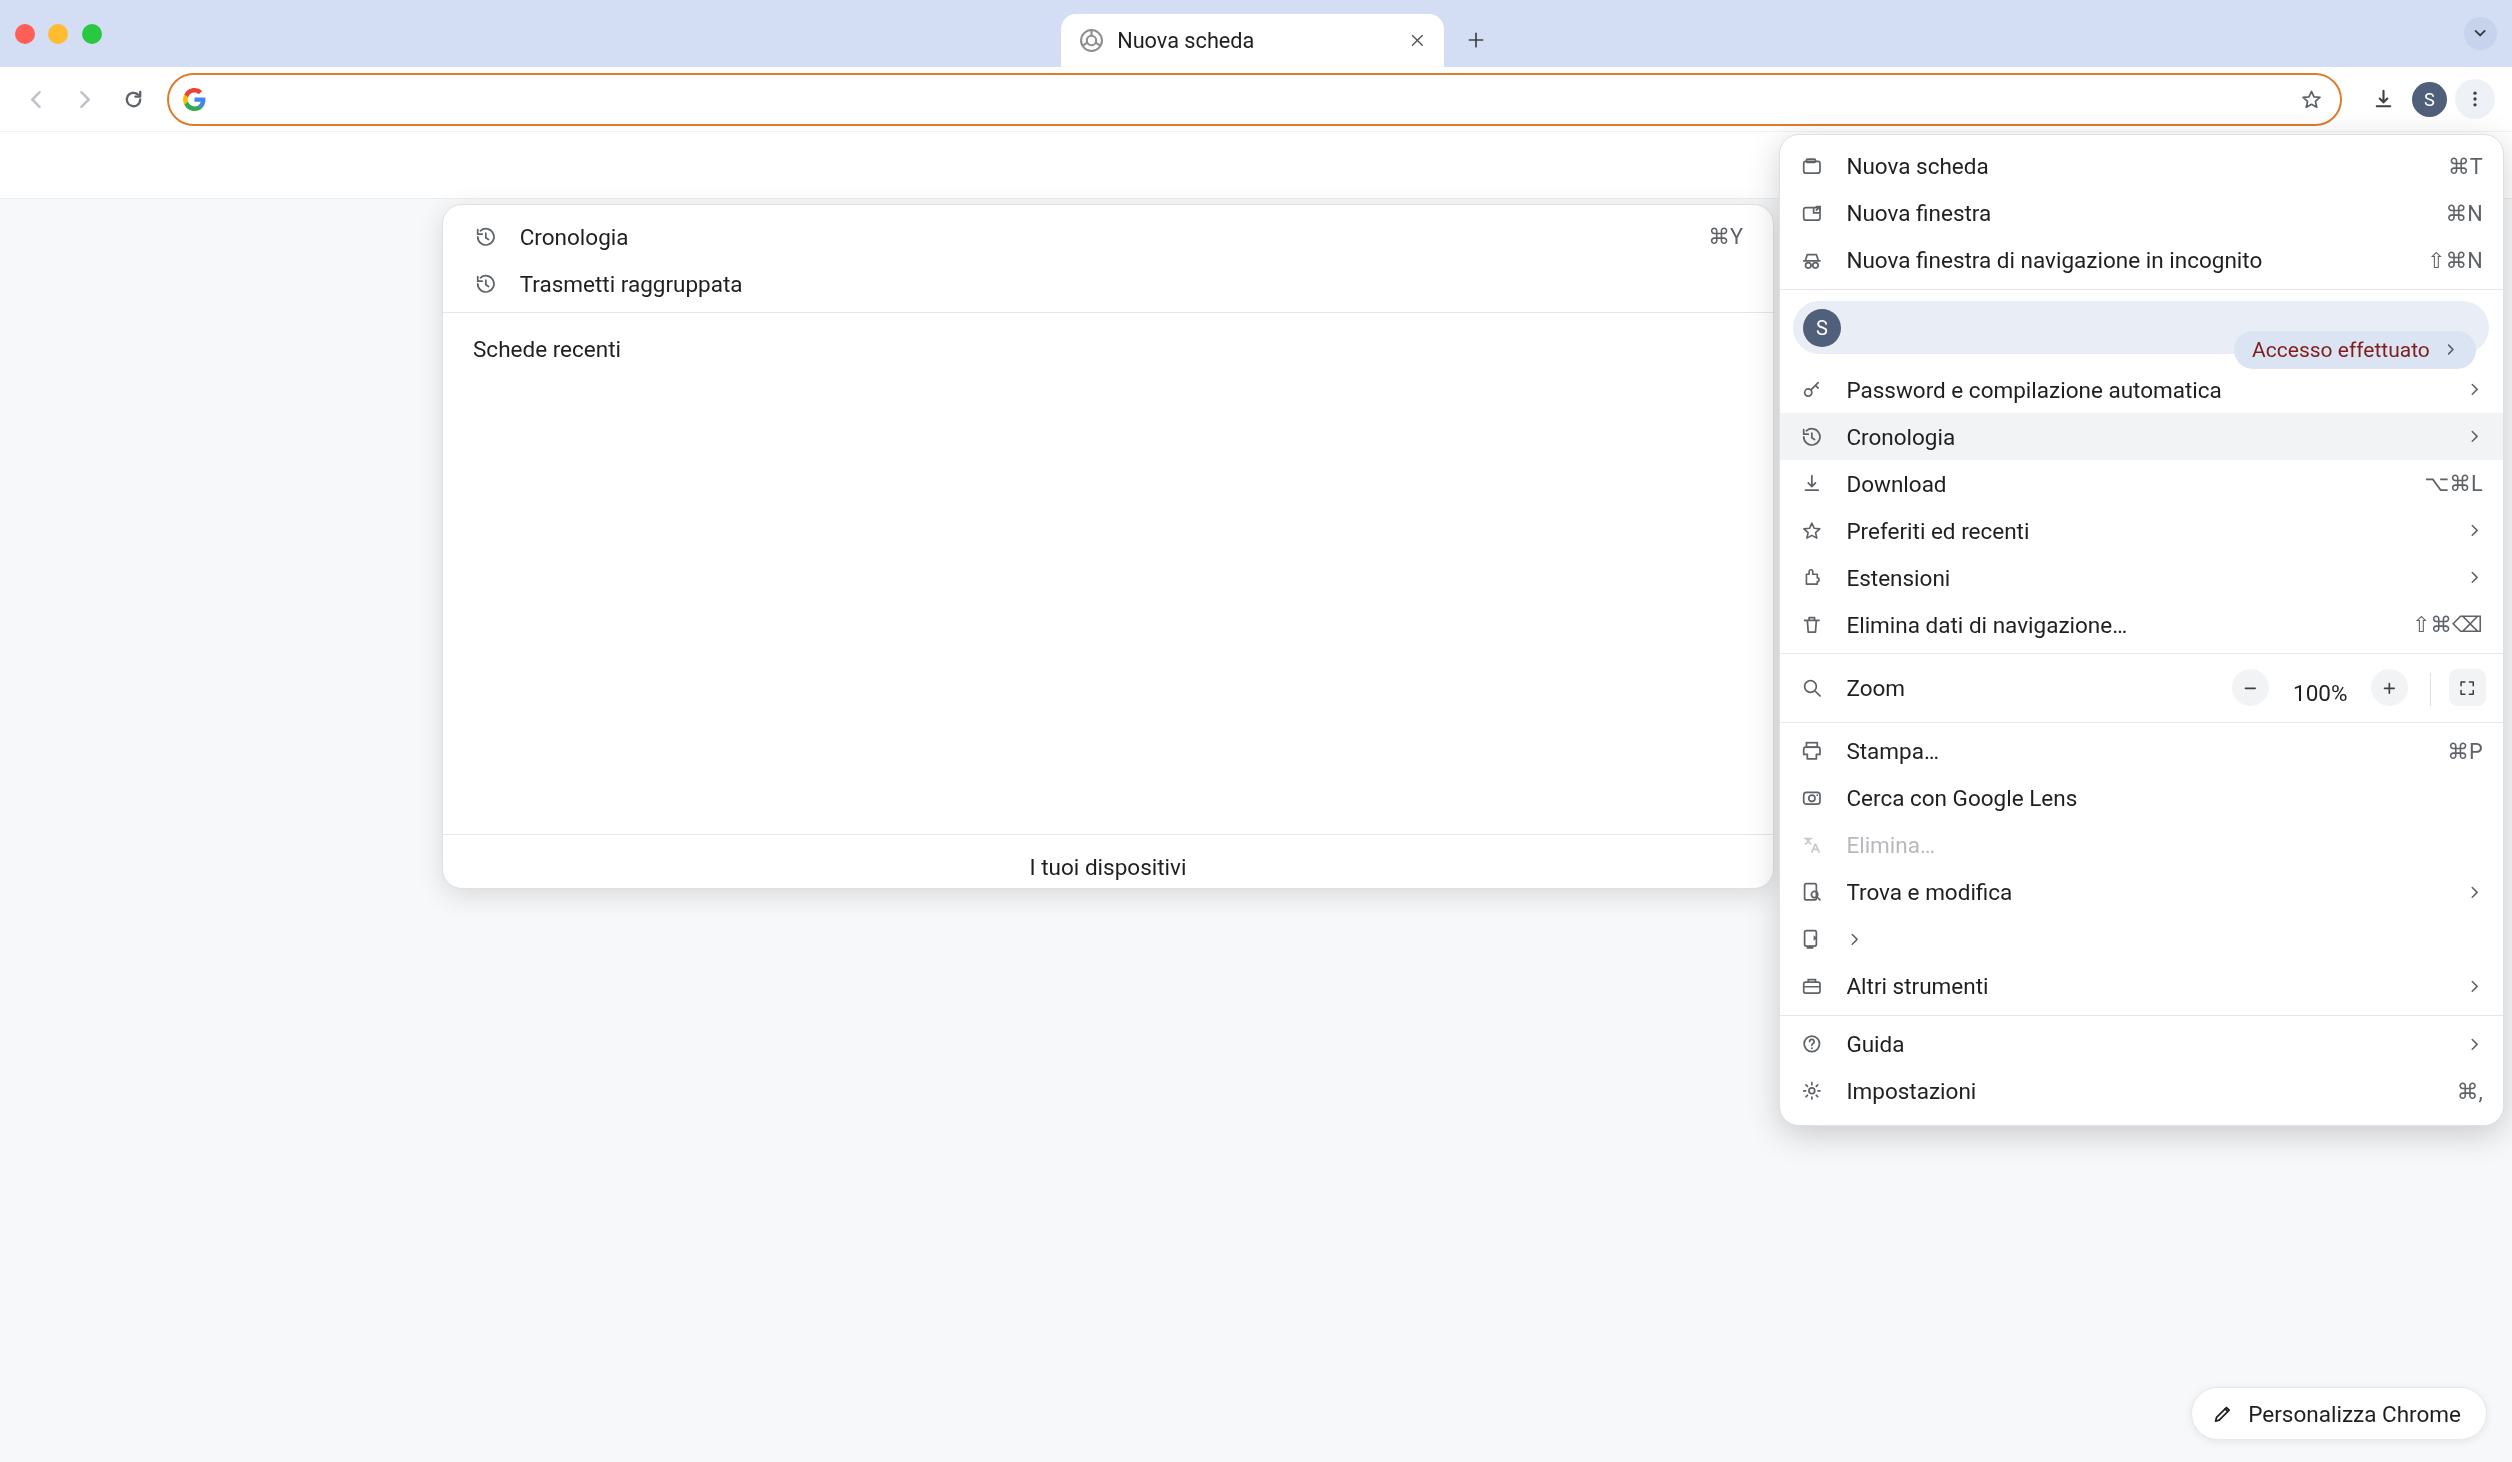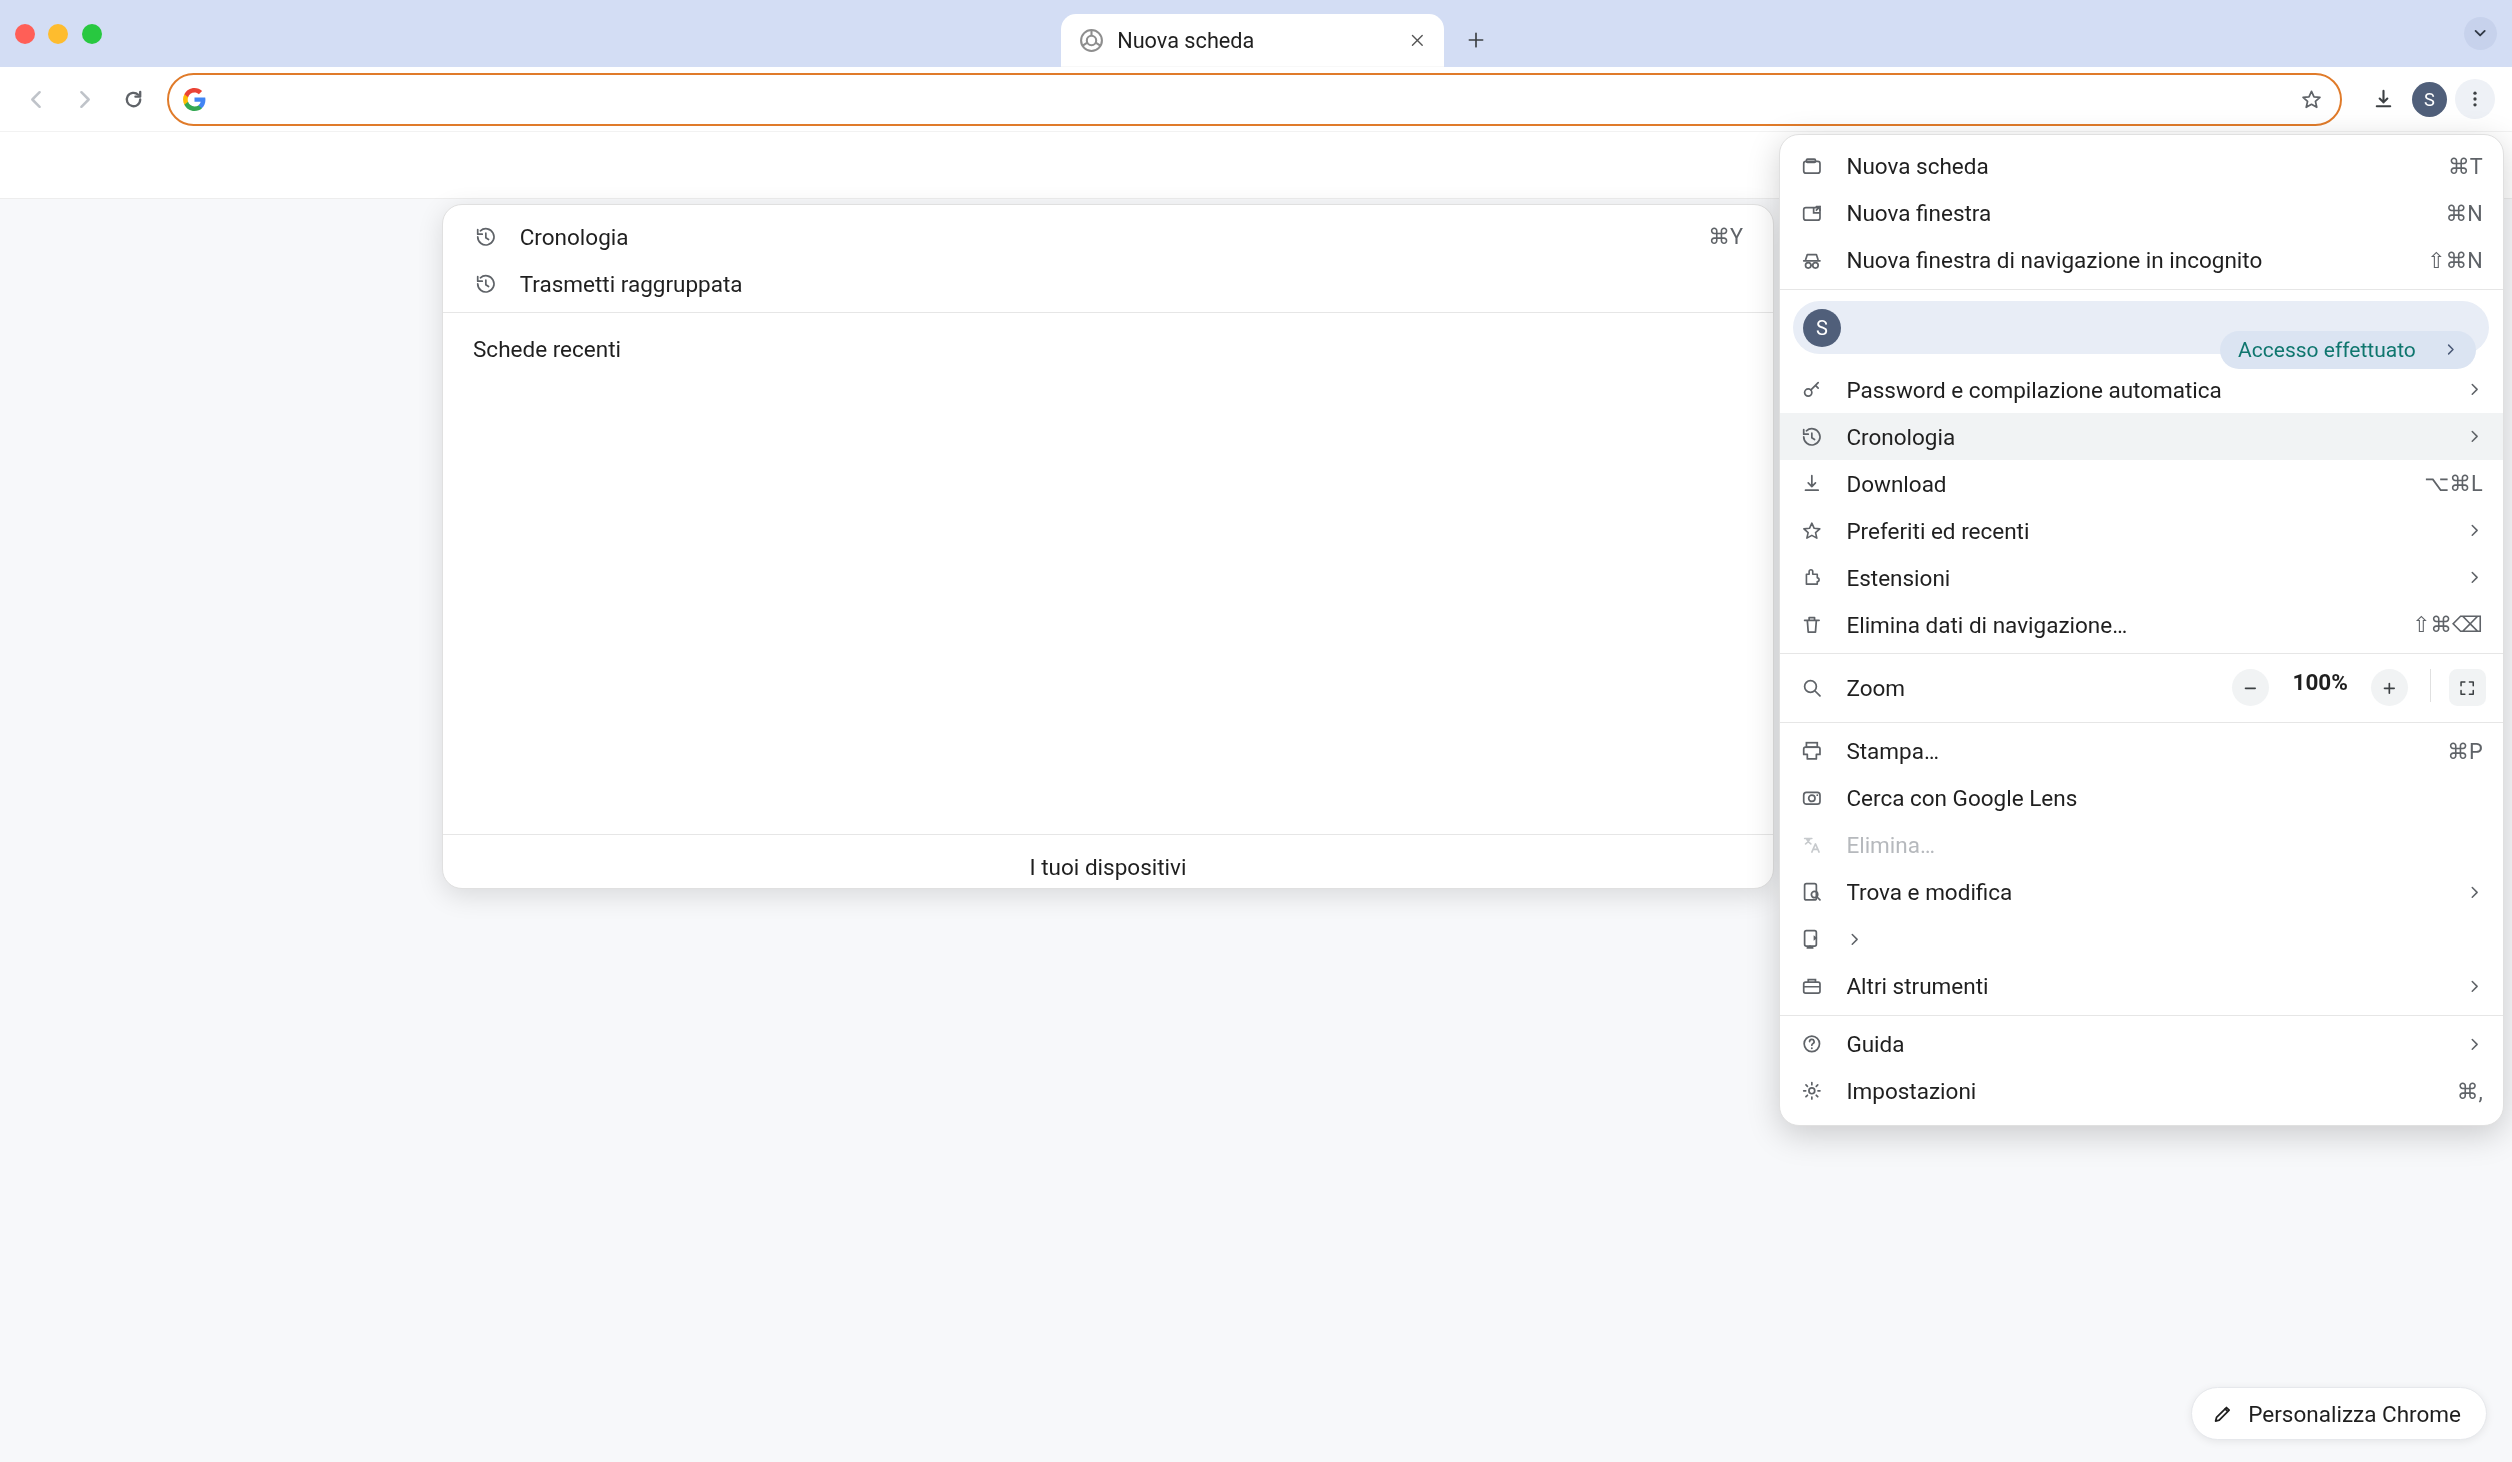--- a/index.html
+++ b/index.html
@@ -160,32 +160,32 @@
     height:53px;
     display:flex;align-items:center;gap:15px;
     padding:0 13.3px 0 10px;
   }
   .profile-row .avatar-sm{width:38px;height:38px;font-size:20px;}
   .profile-row .lbl{flex:1;}
   .profile-chip{
     background:var(--profile-badge);
     border-radius:23px;
     padding:6.7px 18.3px;
-    display:flex;align-items:center;gap:27px;
-    font-size:21px;color:#0f766e;margin-top:44px;
+    display:flex;align-items:center;gap:13px;
+    font-size:21px;color:#7f1d1d;margin-top:44px;
   }
   .profile-chip .chev{color:#4b5a77;}
 
   .zoom-row{
     display:flex;align-items:center;height:58px;
     padding:0 16.7px 0 20px;gap:21.7px;
   }
   .zoom-row .icn{width:25px;display:flex;justify-content:center;color:#5f6368;}
   .zoom-row .lbl{flex:1;}
-  .zoom-controls{display:flex;align-items:flex-start;gap:15px;font-weight:bold;}
+  .zoom-controls{display:flex;align-items:flex-end;gap:15px;}
   .zbtn{width:37px;height:37px;border-radius:50%;background:#f1f3f4;display:flex;align-items:center;justify-content:center;color:#3c4043;}
   .zoom-controls .zval{min-width:72px;text-align:center;}
   .zoom-controls .vline{width:0.8px;height:33px;background:#e0e0e0;margin:0 3.3px 0 6.7px;}
   .fsbtn{width:37px;height:37px;border-radius:8.3px;background:#f1f3f4;display:flex;align-items:center;justify-content:center;color:#3c4043;}
 
   
   .customize{
     position:absolute;right:25px;bottom:21.7px;
     height:53px;padding:0 25px 0 20px;
     background:#fff;border:0.8px solid #e6e8ec;border-radius:33px;

